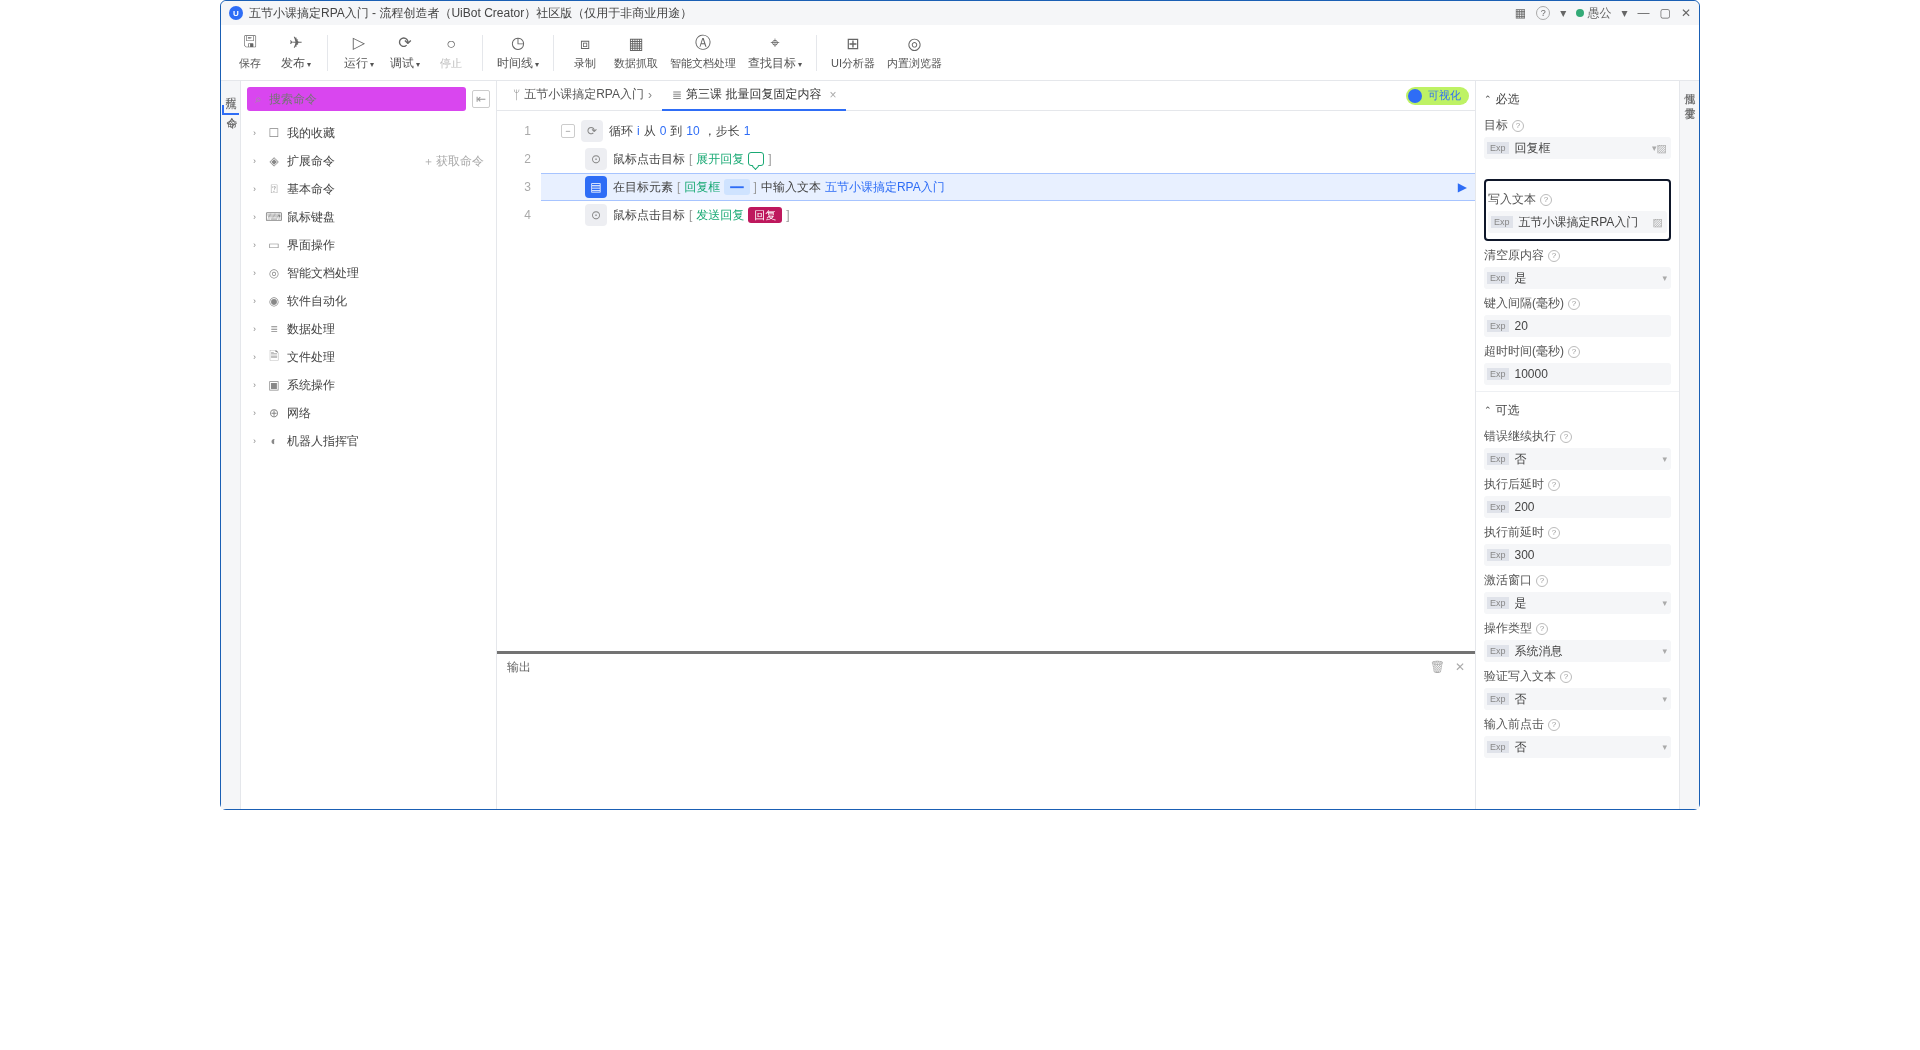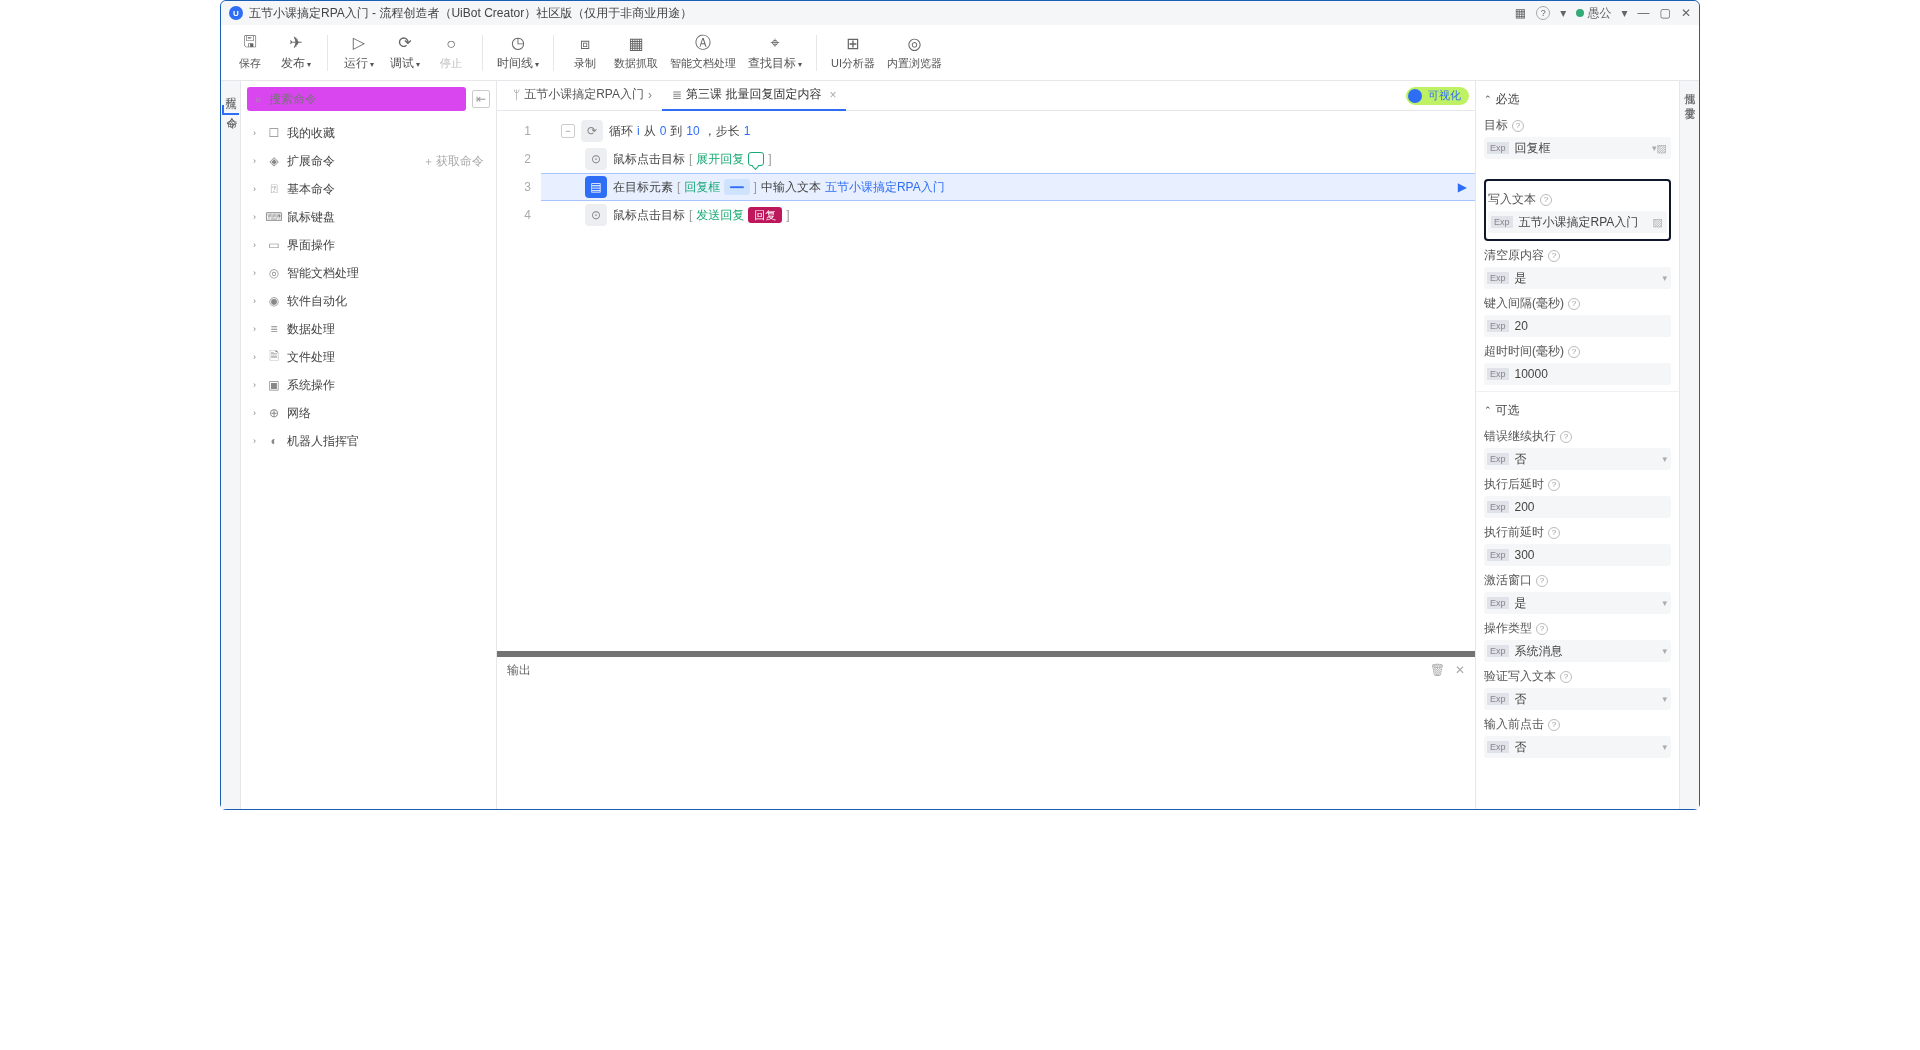--- a/index.html
+++ b/index.html
@@ -57,21 +57,21 @@
 .green{color:#19a974;}
 .bracket{color:#999;}
 .chip{display:inline-flex;align-items:center;height:16px;padding:0 6px;border-radius:3px;font-size:11px;}
 .chip.blue{background:#cfe3ff;color:#2e6df6;}
 .chip.green{background:#be185d;color:#fff;}
 .chip.bubble{width:16px;height:14px;border:1.5px solid #19a974;border-radius:3px;position:relative;}
 .chip.bubble:after{content:"";position:absolute;bottom:-4px;left:4px;width:4px;height:4px;background:#fff;border-right:1.5px solid #19a974;border-bottom:1.5px solid #19a974;transform:rotate(45deg);}
 .line .run{margin-left:auto;color:#2e6df6;}
 .ind1{padding-left:20px;}
 .ind2{padding-left:44px;}
-.output{height:158px;border-top:6px solid #737373;display:flex;flex-direction:column;}
+.output{height:158px;border-top:3px solid #737373;display:flex;flex-direction:column;}
 .output .ohdr{height:26px;display:flex;align-items:center;padding:0 10px;color:#666;}
 .output .ohdr .otitle{font-weight:500;}
 .output .ohdr .ctrls{margin-left:auto;display:flex;gap:10px;color:#aaa;cursor:pointer;}
 .rightrail{width:20px;background:#f5f6f8;border-left:1px solid #e5e7eb;display:flex;flex-direction:column;align-items:center;padding-top:4px;gap:14px;}
 .rightrail .railtxt{writing-mode:vertical-rl;color:#666;font-size:11px;}
 .props{width:204px;border-left:1px solid #e5e7eb;overflow:auto;padding-bottom:10px;}
 .section{padding:6px 8px;}
 .sechdr{height:24px;display:flex;align-items:center;gap:4px;color:#444;font-weight:500;}
 .sechdr .sc{font-size:9px;}
 .proplabel{display:flex;align-items:center;gap:4px;color:#555;margin-top:6px;}

